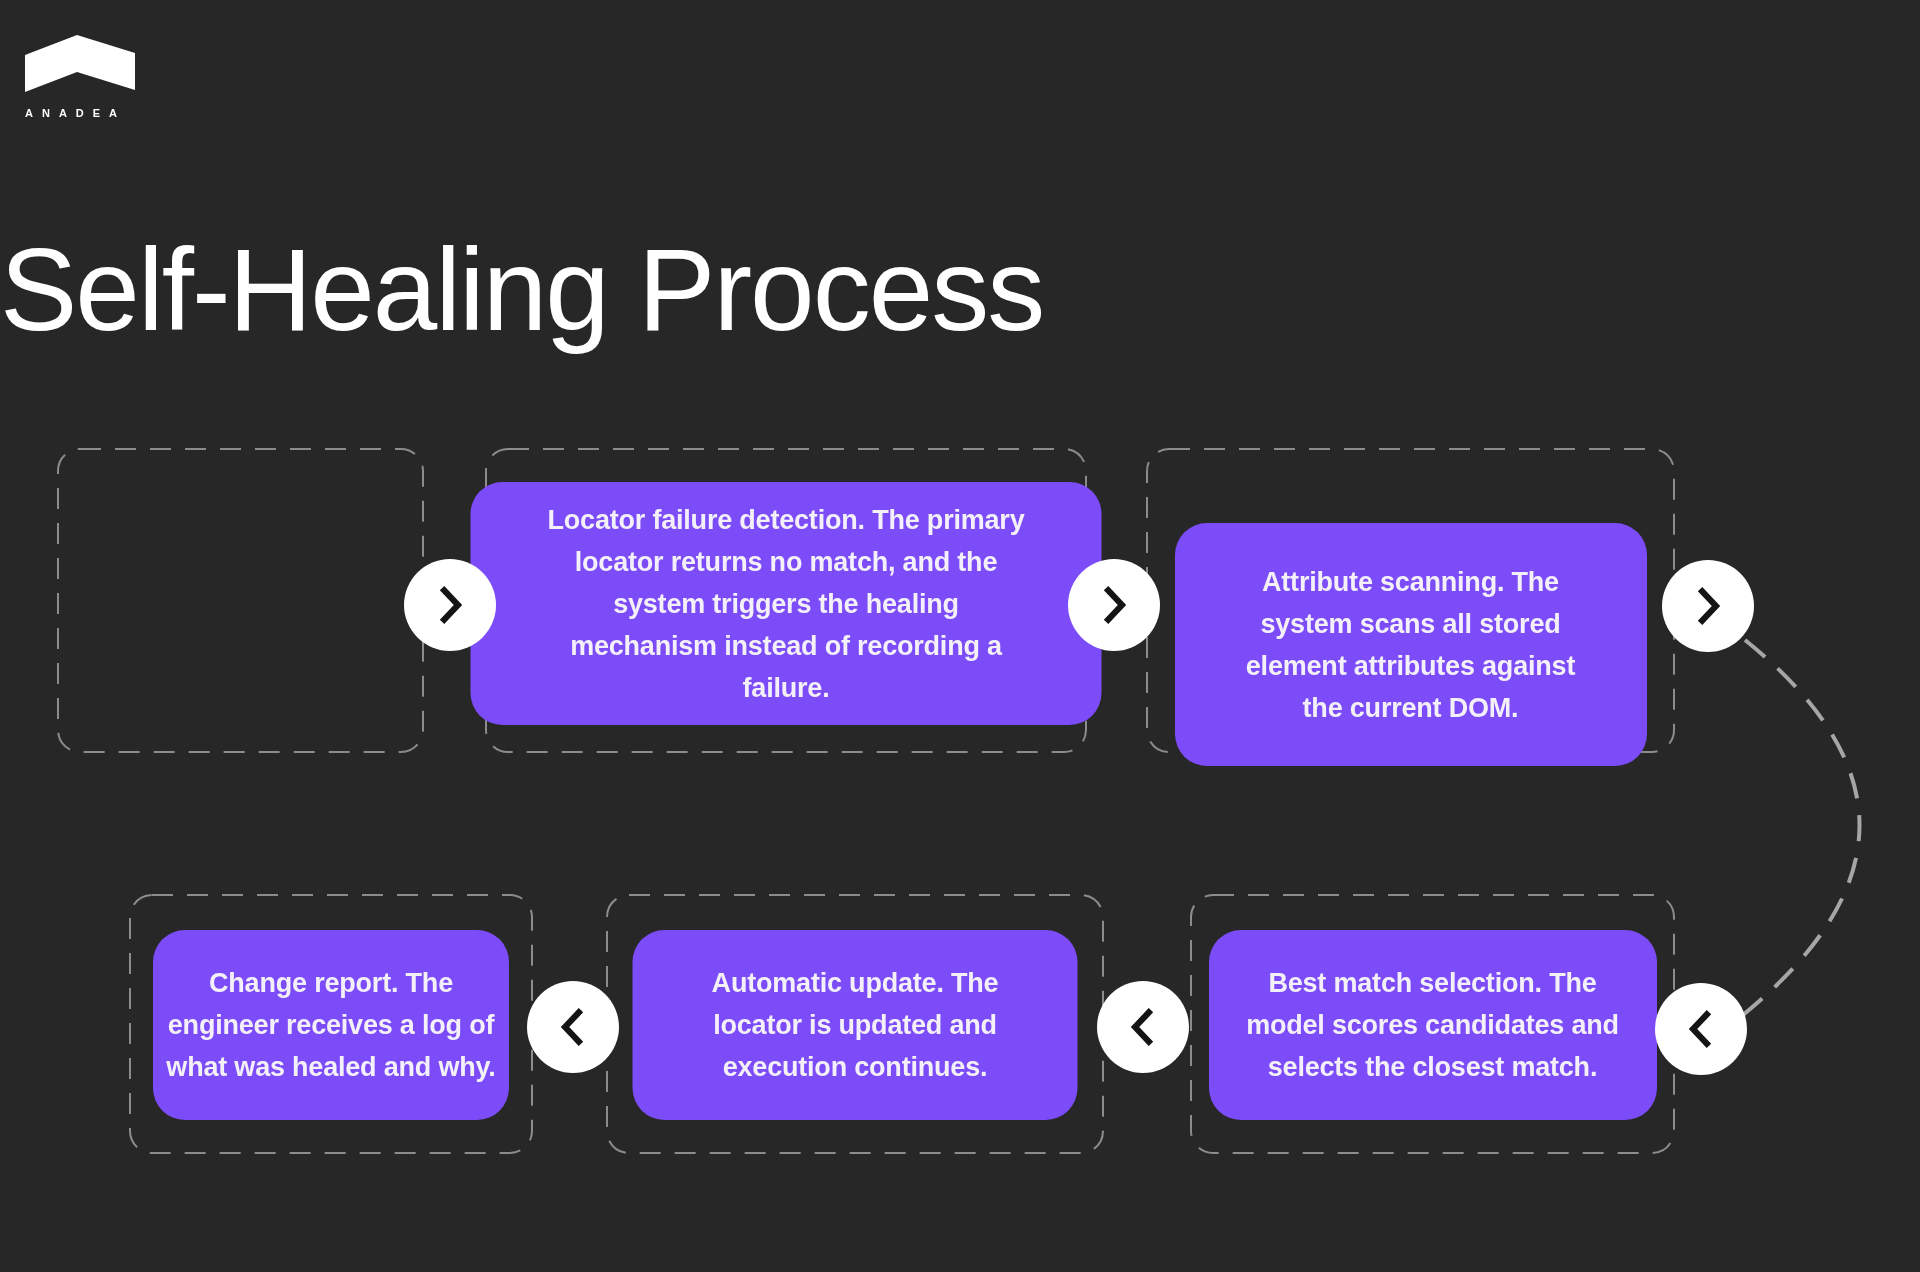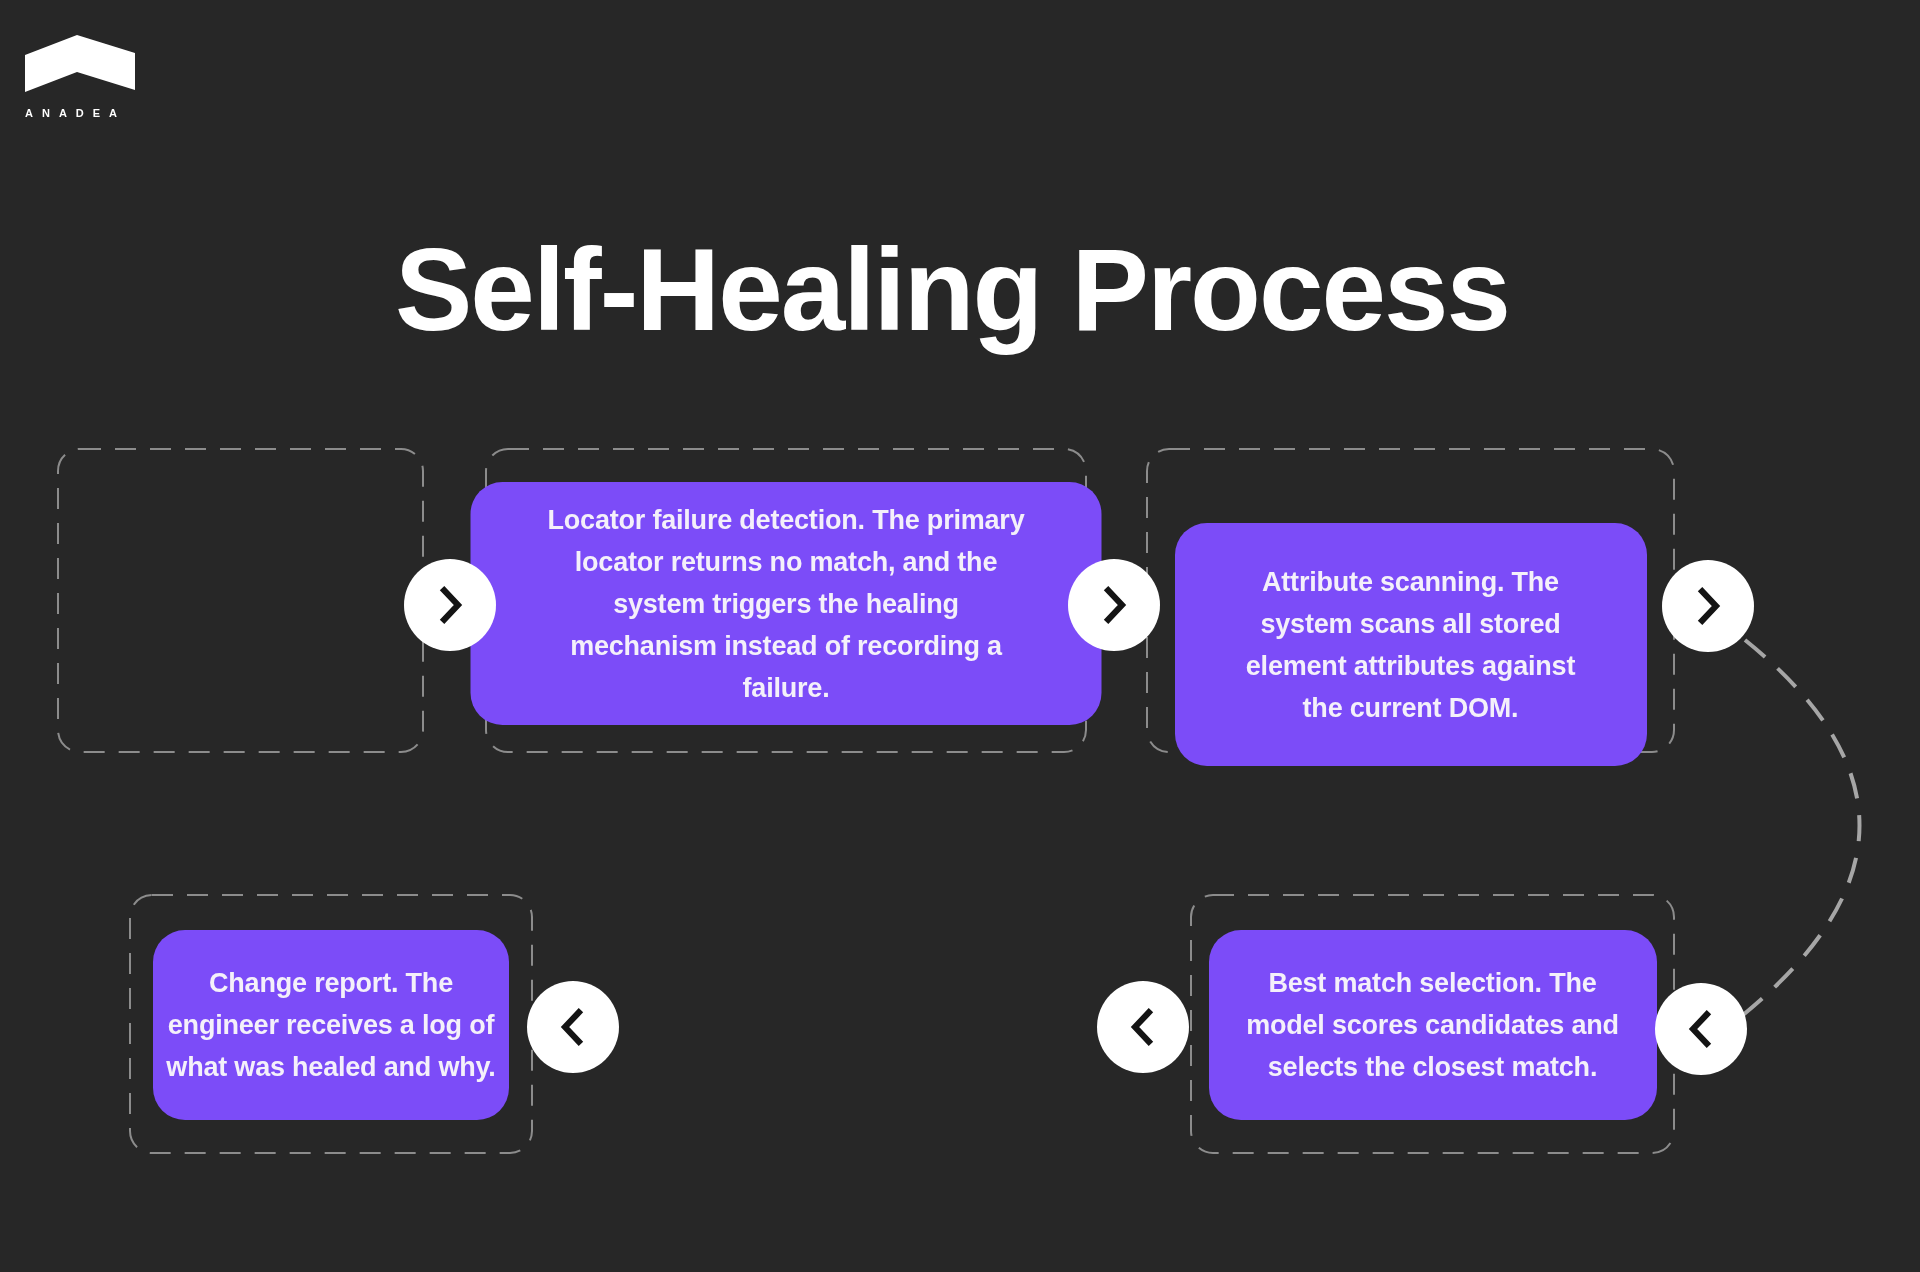--- a/index.html
+++ b/index.html
@@ -25,22 +25,22 @@
   
   .logo{position:absolute;left:25px;top:35px;width:112px;}
   .logo svg{display:block;width:110px;height:57px;}
   .logo .brand{
     margin-top:15px;color:var(--logo);font-size:11px;font-weight:bold;
     letter-spacing:9px;white-space:nowrap;
   }
 
   
   .title{
-    position:absolute;left:0;top:232px;width:1904px;text-align:center;
-    color:var(--title-text);font-size:116px;font-weight:bold;line-height:1;
+    position:absolute;left:0;top:232px;width:1904px;text-align:left;
+    color:var(--title-text);font-size:116px;font-weight:normal;line-height:1;
     letter-spacing:-2px;
   }
 
   
   .connector{position:absolute;left:0;top:0;width:1920px;height:1272px;pointer-events:none;}
   .connector path{fill:none;stroke:var(--connector);stroke-width:4;stroke-dasharray:26 17;}
 
   
   .cell{position:absolute;}
   .cell .dash{position:absolute;left:0;top:0;width:100%;height:100%;}
@@ -128,20 +128,28 @@
   </div>
 
   <div class="cell cell-4 row2">
     <svg class="dash" viewBox="0 0 404 260" preserveAspectRatio="none">
         <rect x="1" y="1" width="402" height="258" rx="22"></rect>
       </svg>
     <div class="card">
       <p>Change report. The engineer receives a log of what was healed and why.</p>
     </div>
   </div>
+  <div class="cell cell-5 row2">
+    <svg class="dash" viewBox="0 0 498 260" preserveAspectRatio="none">
+        <rect x="1" y="1" width="496" height="258" rx="22"></rect>
+      </svg>
+    <div class="card">
+      <p>Automatic update. The locator is updated and execution continues.</p>
+    </div>
+  </div>
   <div class="cell cell-6 row2">
     <svg class="dash" viewBox="0 0 485 260" preserveAspectRatio="none">
         <rect x="1" y="1" width="483" height="258" rx="22"></rect>
       </svg>
     <div class="card">
       <p>Best match selection. The model scores candidates and selects the closest match.</p>
     </div>
   </div>
 
   <div class="node node-1">

